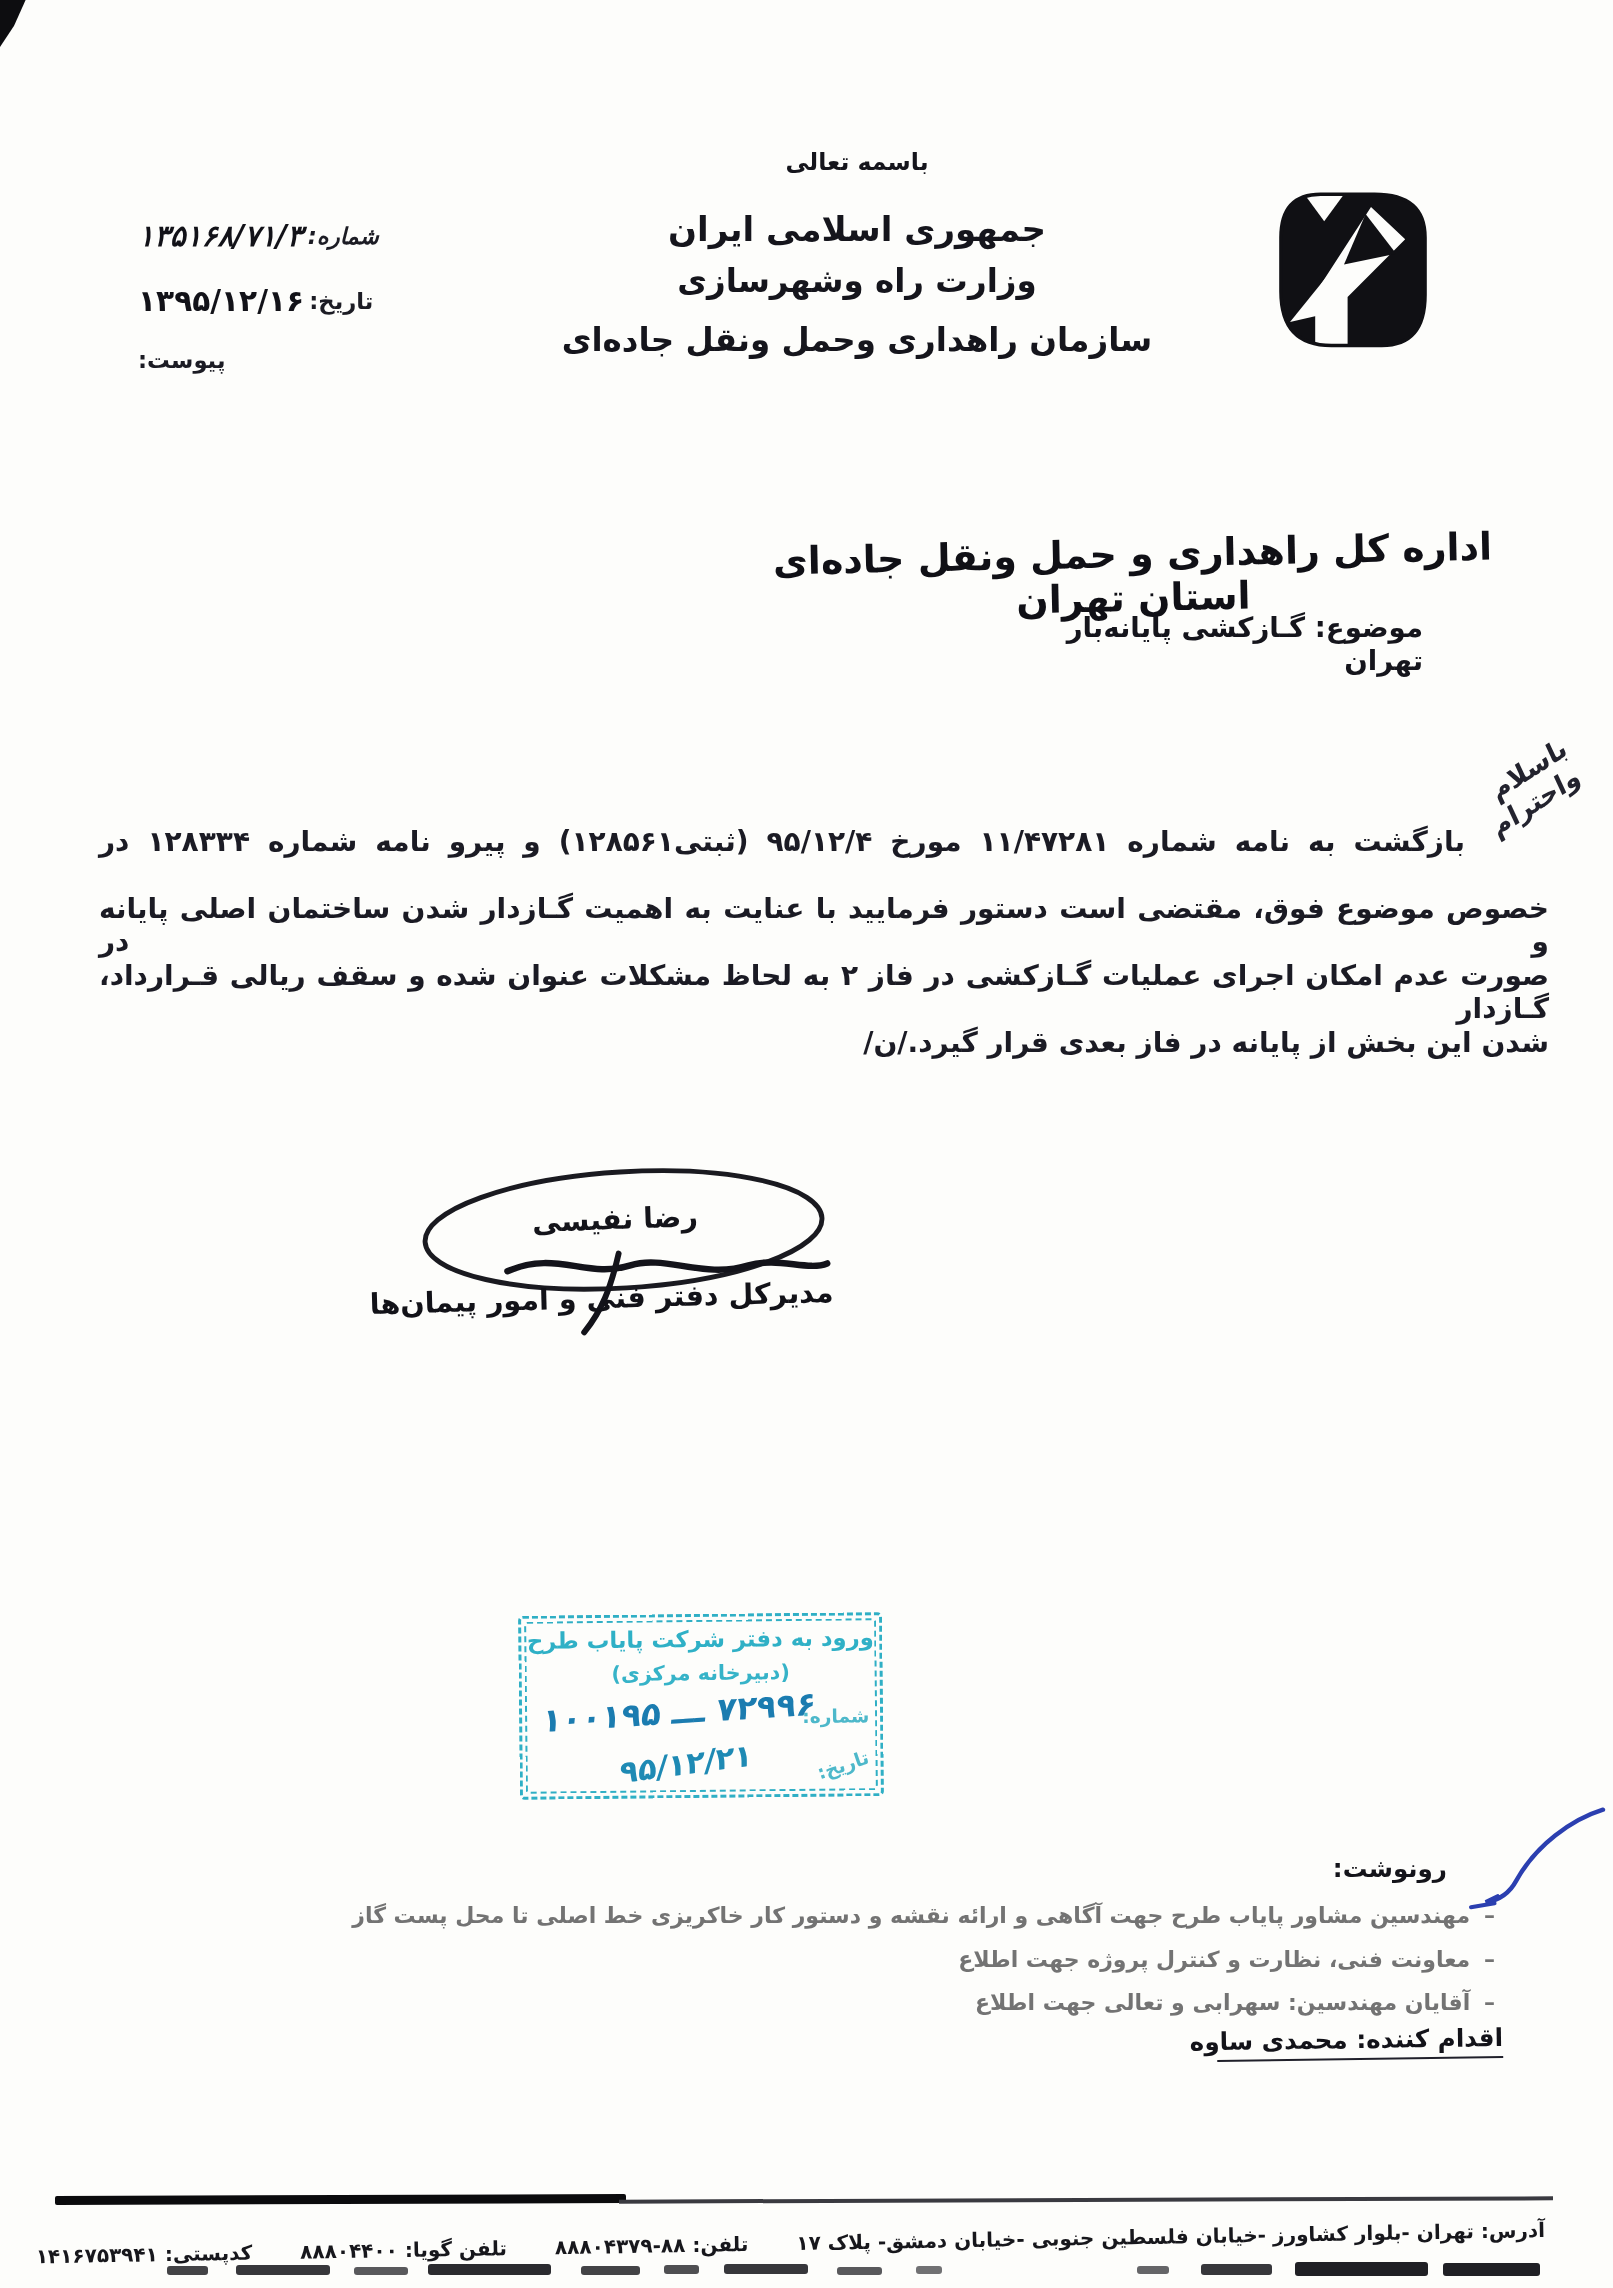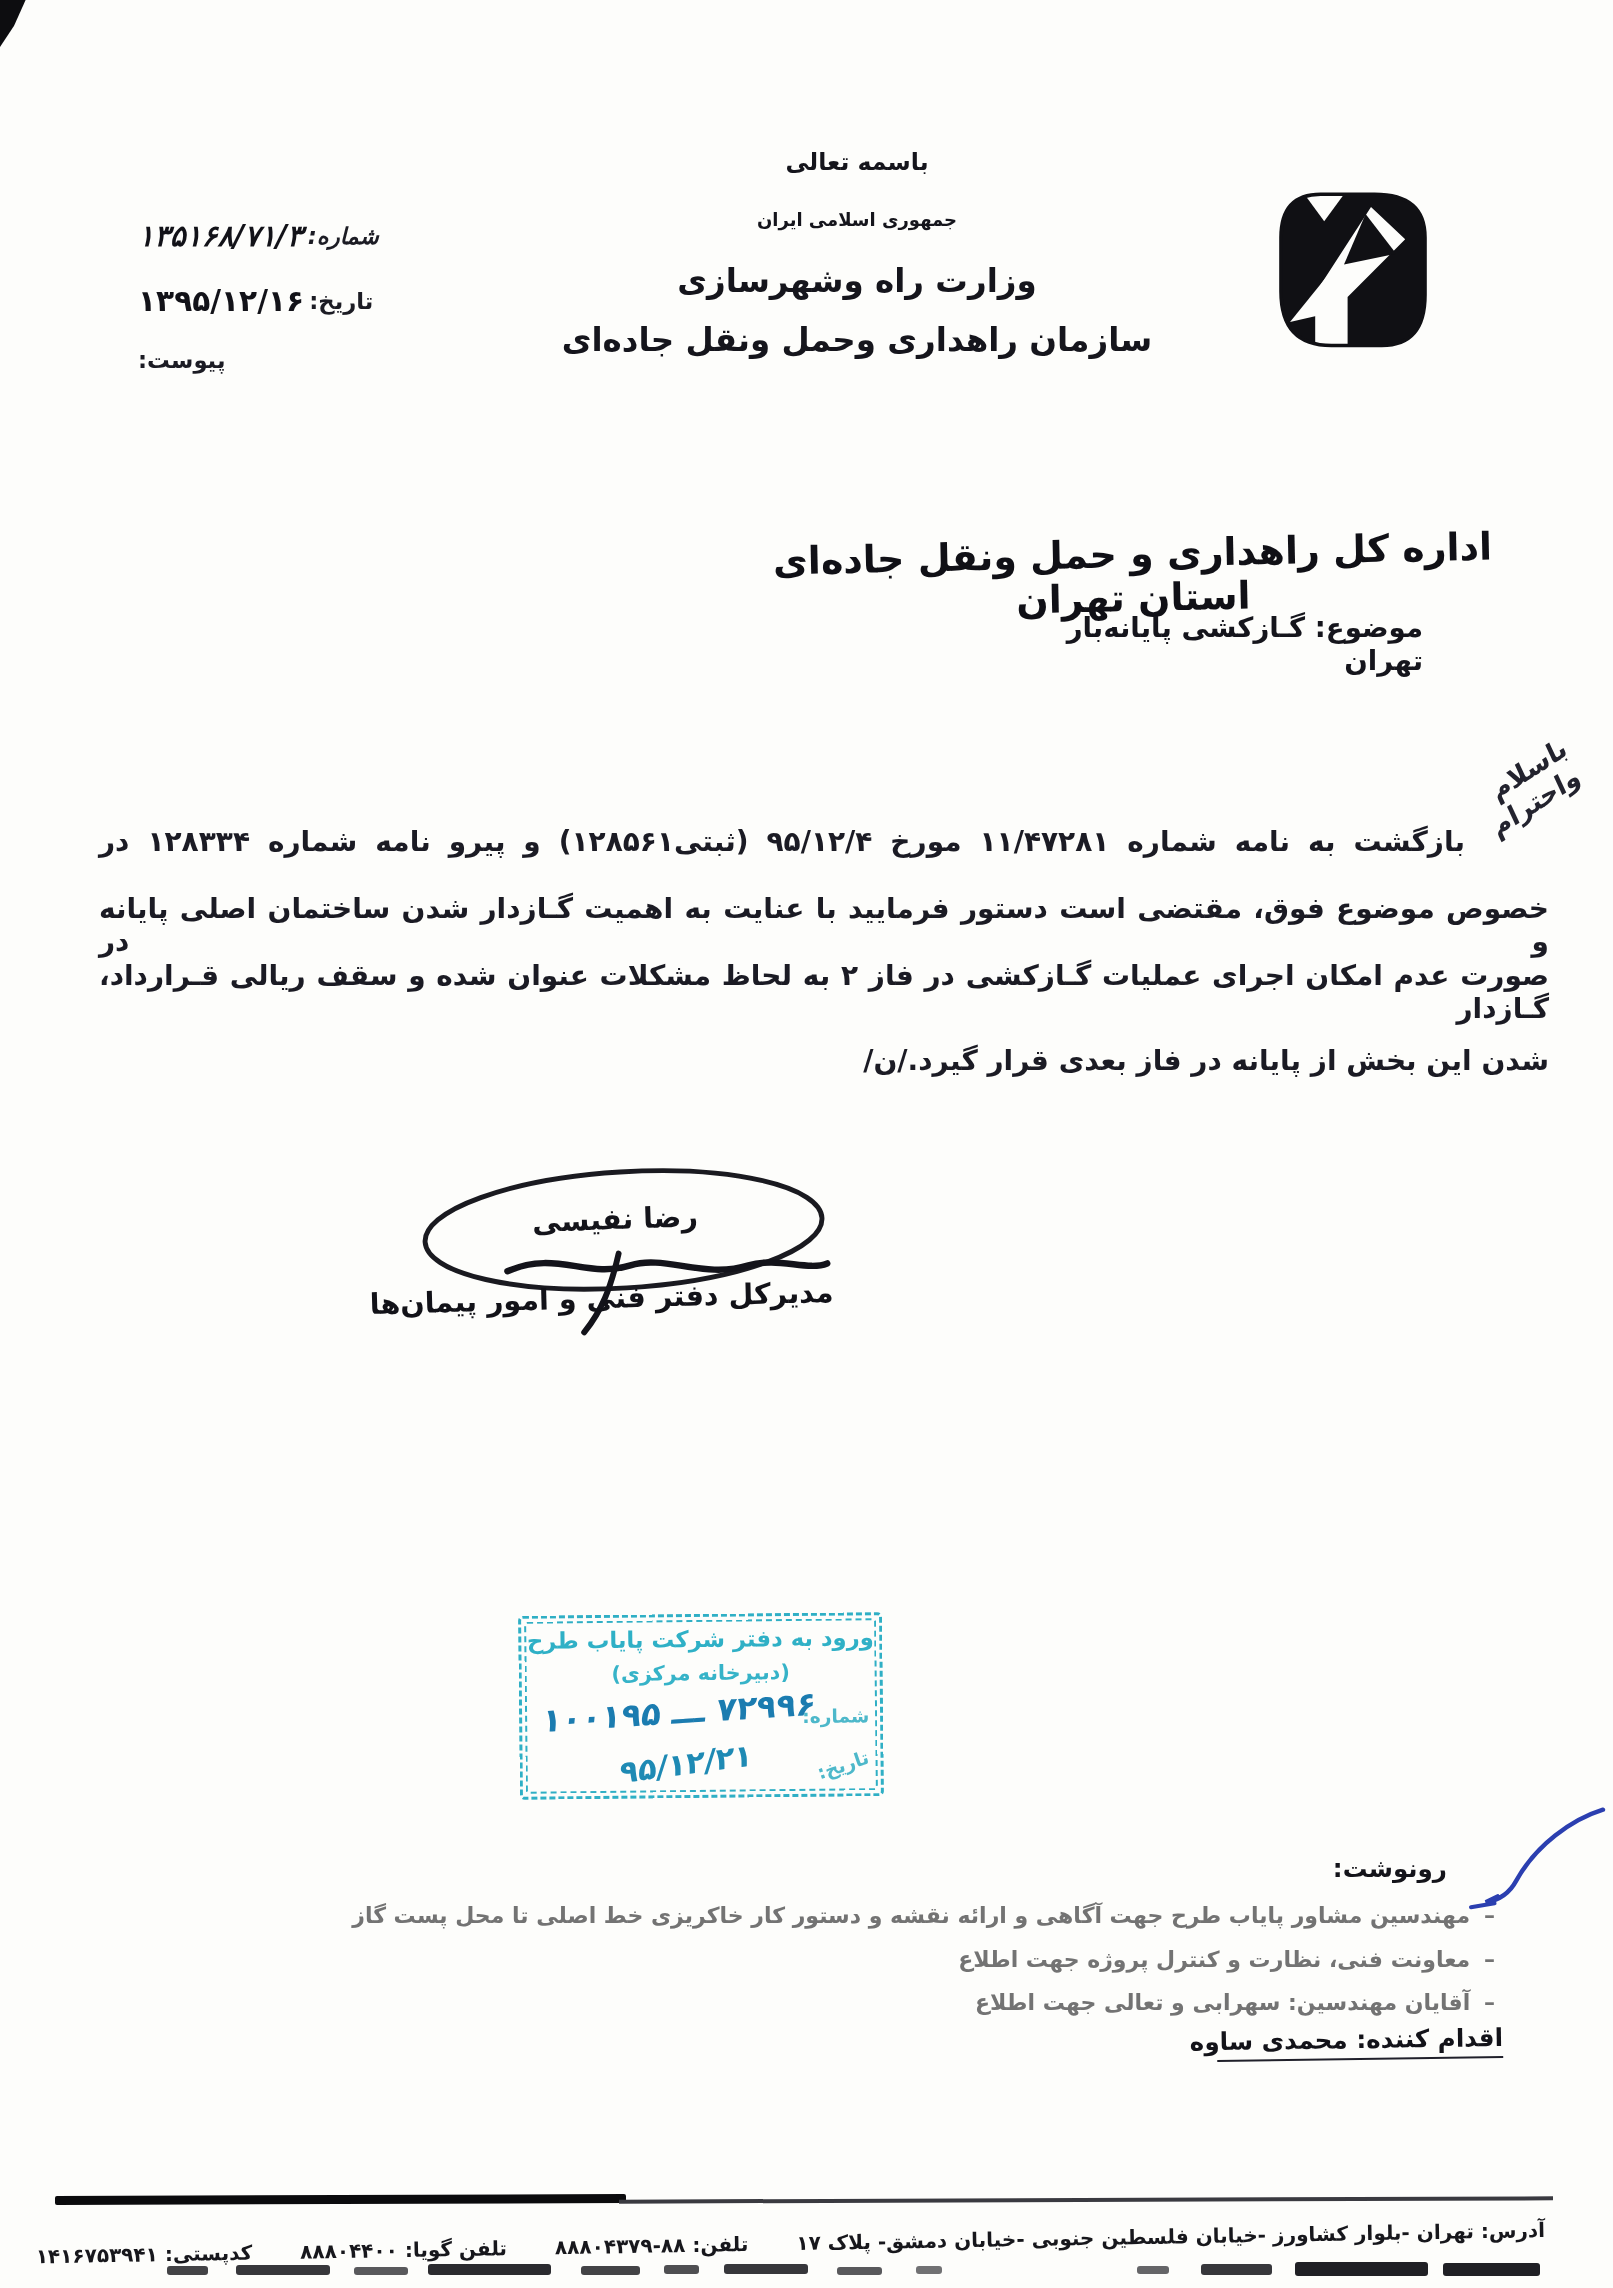--- a/index.html
+++ b/index.html
@@ -22,40 +22,40 @@
     clip-path:polygon(0 0,100% 0,55% 55%,0 100%);}
 
   
   .meta-row{left:138px;width:288px;text-align:left;direction:rtl;white-space:nowrap;}
   .meta-row .lbl{font-size:22.7px;font-weight:600;color:#1c1c24;vertical-align:middle;}
   .meta-row .val{font-size:29.6px;font-weight:800;color:#121218;vertical-align:middle;letter-spacing:1px;}
 
   
   .lh{left:532px;width:650px;text-align:center;color:#15151c;}
   .lh-sm{font-size:23.6px;font-weight:600;}
-  .lh-md{font-size:18px;font-weight:600;}
+  .lh-md{font-size:34px;font-weight:600;}
   .lh-bold{font-size:32.5px;font-weight:800;}
 
   
   .logo-box{left:1263px;top:180px;width:180px;height:187px;}
 
   
   .recipient{left:734px;top:532px;width:798px;font-size:38px;font-weight:800;
     color:#101016;transform:rotate(-1.2deg);}
   .subject{left:1009px;top:611px;width:414px;font-size:27.6px;font-weight:700;color:#15151c;}
 
   
   .salutation{left:1381px;top:731px;width:177px;font-size:26.6px;font-weight:600;
     color:#23232e;transform:rotate(-33deg) skewX(-8deg);transform-origin:right top;}
 
   
   .bline{left:99px;width:1450px;font-size:28px;font-weight:600;color:#1b1b24;
     text-align:justify;text-align-last:justify;white-space:normal;}
   .bline.first{padding-right:84px;width:1366px;}
-  .bline.last{text-align:right;text-align-last:right;margin-top:18px;}
+  .bline.last{text-align:right;text-align-last:right;}
 
   
   .sig-name{left:497px;top:1202px;width:236px;font-size:28.6px;font-weight:800;
     text-align:center;transform:rotate(-2deg);color:#14141a;}
   .sig-title{left:366px;top:1281px;width:471px;font-size:28.6px;font-weight:800;
     text-align:center;transform:rotate(-1.5deg);color:#121218;white-space:nowrap;}
 
   
   .stamp{left:519px;top:1614px;width:364px;height:184px;transform:rotate(-0.6deg);}
   .stamp .outer{position:absolute;inset:0;border:3px dashed #2fafc5;border-radius:4.9px;}

